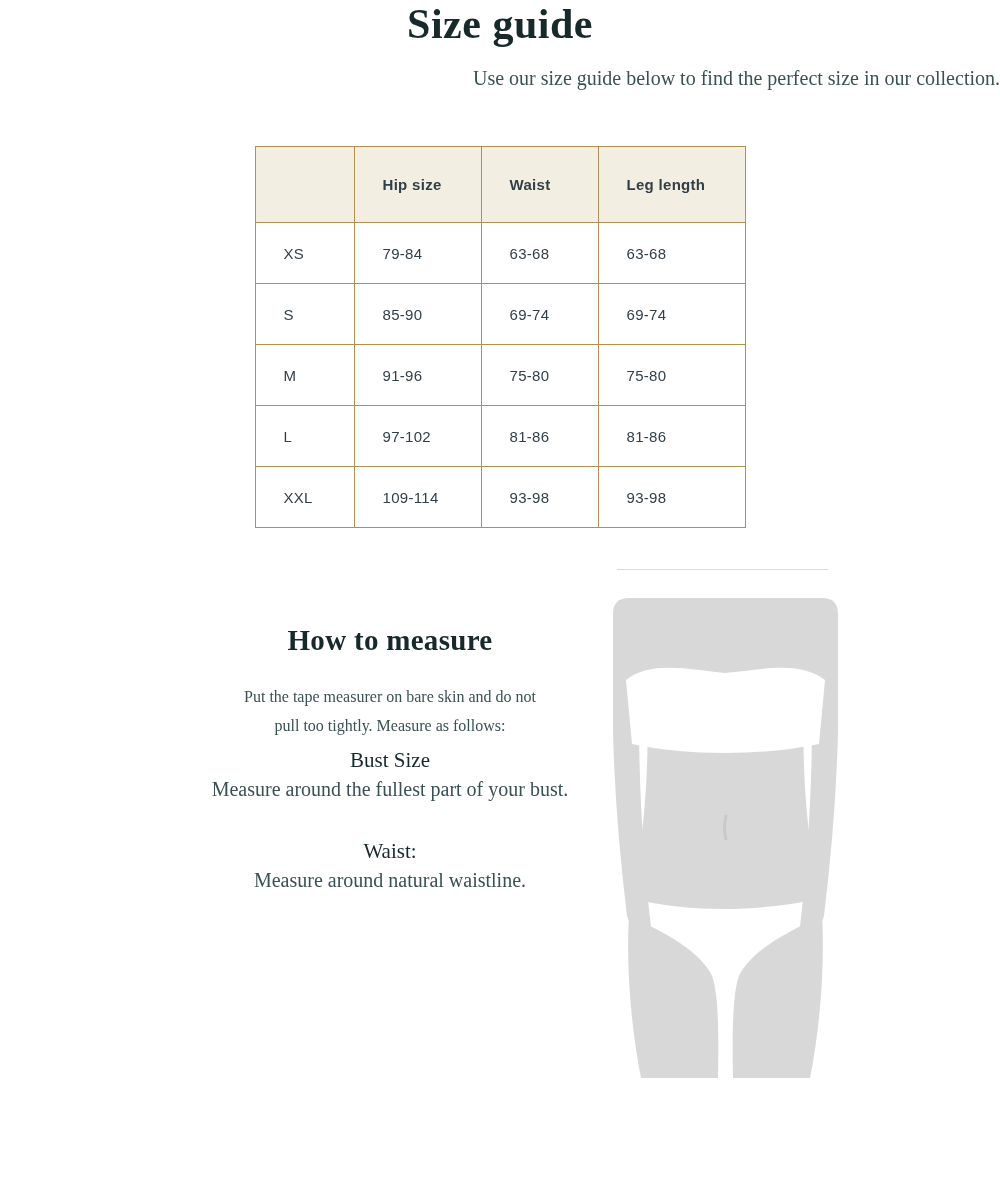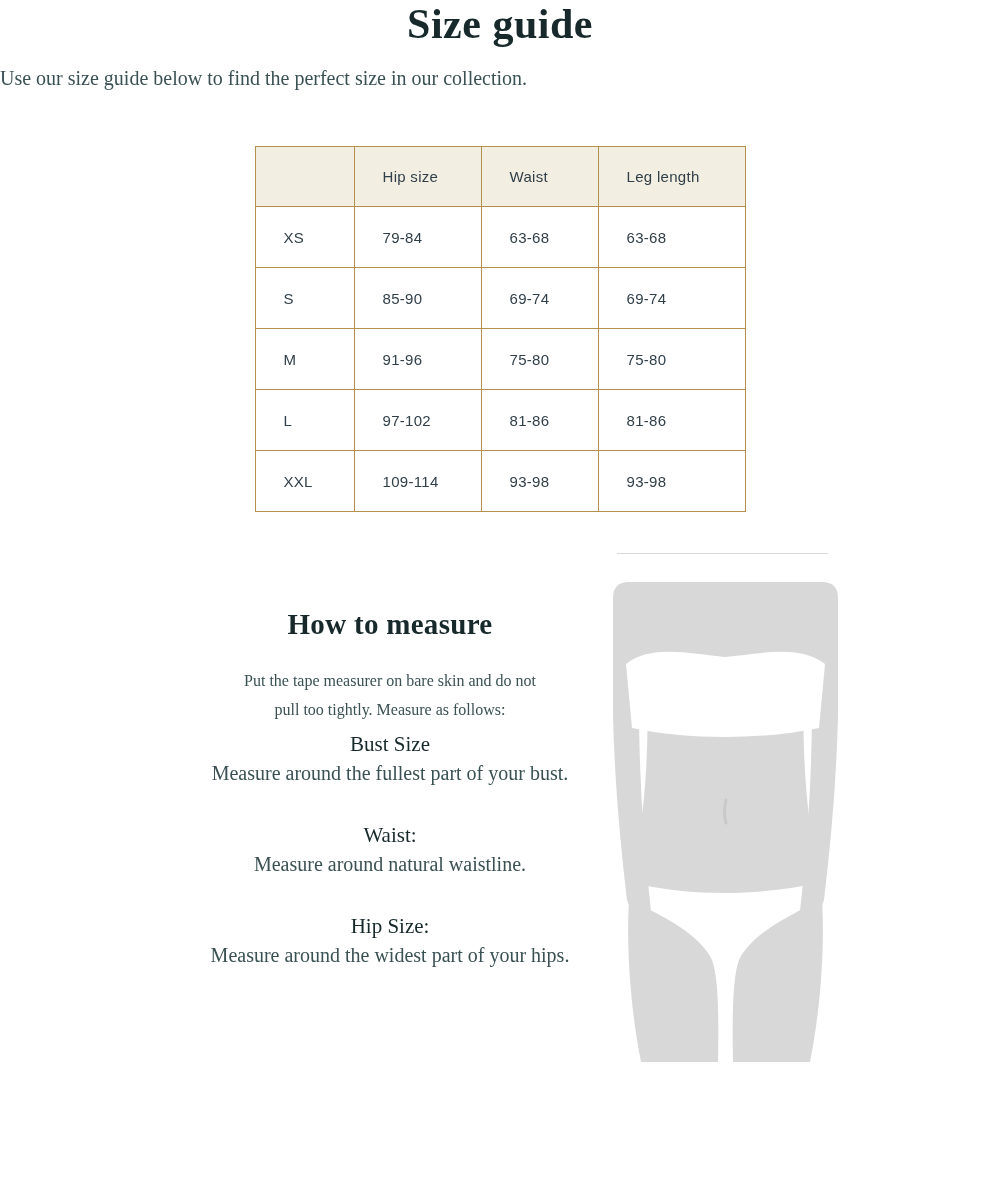--- a/index.html
+++ b/index.html
@@ -27,21 +27,21 @@
   h1.page-title{
     margin:0;
     text-align:center;
     font-size:42px;line-height:1.15;
     font-weight:bold;
     color:var(--heading_text);
     letter-spacing:0.5px;
   }
   p.subtitle{
     margin:16px 0 7px 0;
-    text-align:left;
+    text-align:right;
     font-size:20px;line-height:28px;
     color:var(--body_text);
   }
 
   table.size-table{
     width:490px;
     margin:54px auto 0 auto;
     border-collapse:collapse;
     table-layout:fixed;
     font-family:"Liberation Sans", sans-serif;
@@ -55,22 +55,22 @@
   table.size-table col.c3{width:147px;}
   table.size-table th, table.size-table td{
     border:1px solid var(--table_border);
     text-align:left;
     vertical-align:middle;
     padding:0 6px 0 28px;
     font-weight:normal;
   }
   table.size-table thead th{
     background:var(--table_header_bg);
-    height:60px;
-    font-weight:normal;
+    height:76px;
+    font-weight:bold;
   }
   table.size-table tbody td{height:61px;}
 
   .measure-section{
     position:relative;
     margin-top:32px;
     height:540px;
   }
   .measure-text{
     width:480px;
@@ -186,24 +186,20 @@
       <div class="measure-block first">
         <h3>Bust Size</h3>
         <p>Measure around the fullest part of your bust.</p>
       </div>
 
       <div class="measure-block">
         <h3>Waist:</h3>
         <p>Measure around natural waistline.</p>
       </div>
 
-      <div class="measure-block">
-        <h3>Hip Size:</h3>
-        <p>Measure around the widest part of your hips.</p>
-      </div>
 
     </div>
 
     <div class="figure-col">
       <div class="figure-divider"></div>
       <svg viewBox="0 0 225 480" xmlns="http://www.w3.org/2000/svg" aria-hidden="true">
 
         <path d="M0,16 Q0,0 16,0 L209,0 Q225,0 225,16 L225,85 L0,85 Z" fill="#d8d8d8"></path>
 
         <path d="M0,70 C-2,150 4,235 14,318 C18,332 29,337 38,329 C28,242 24,150 27,72 Z" fill="#d8d8d8"></path>

